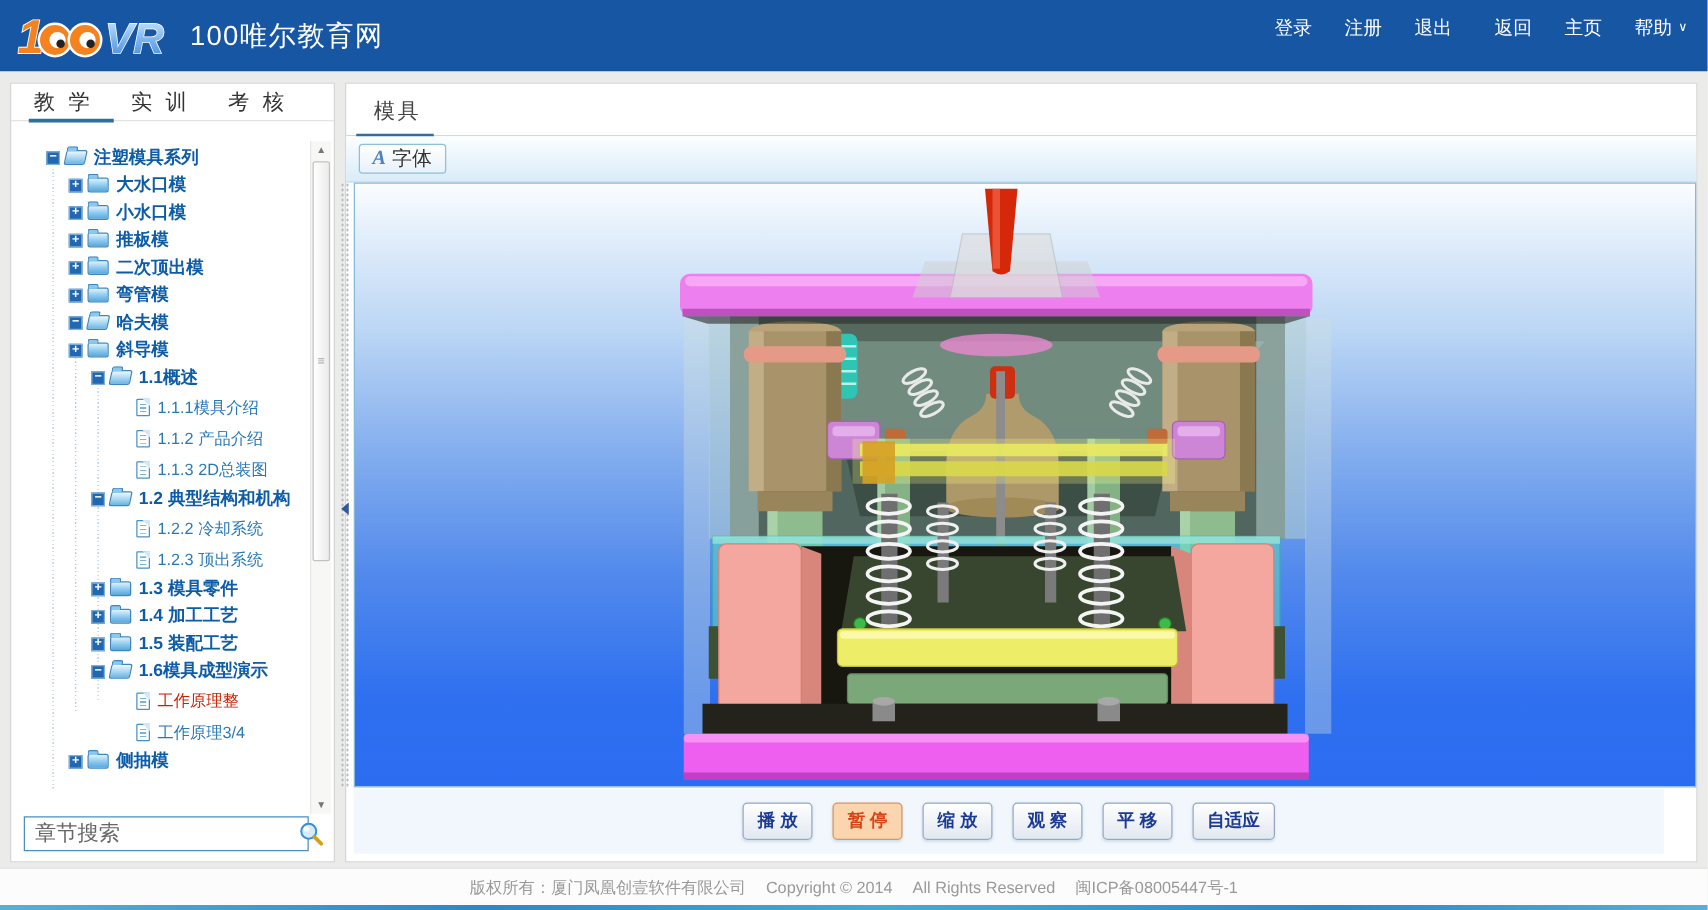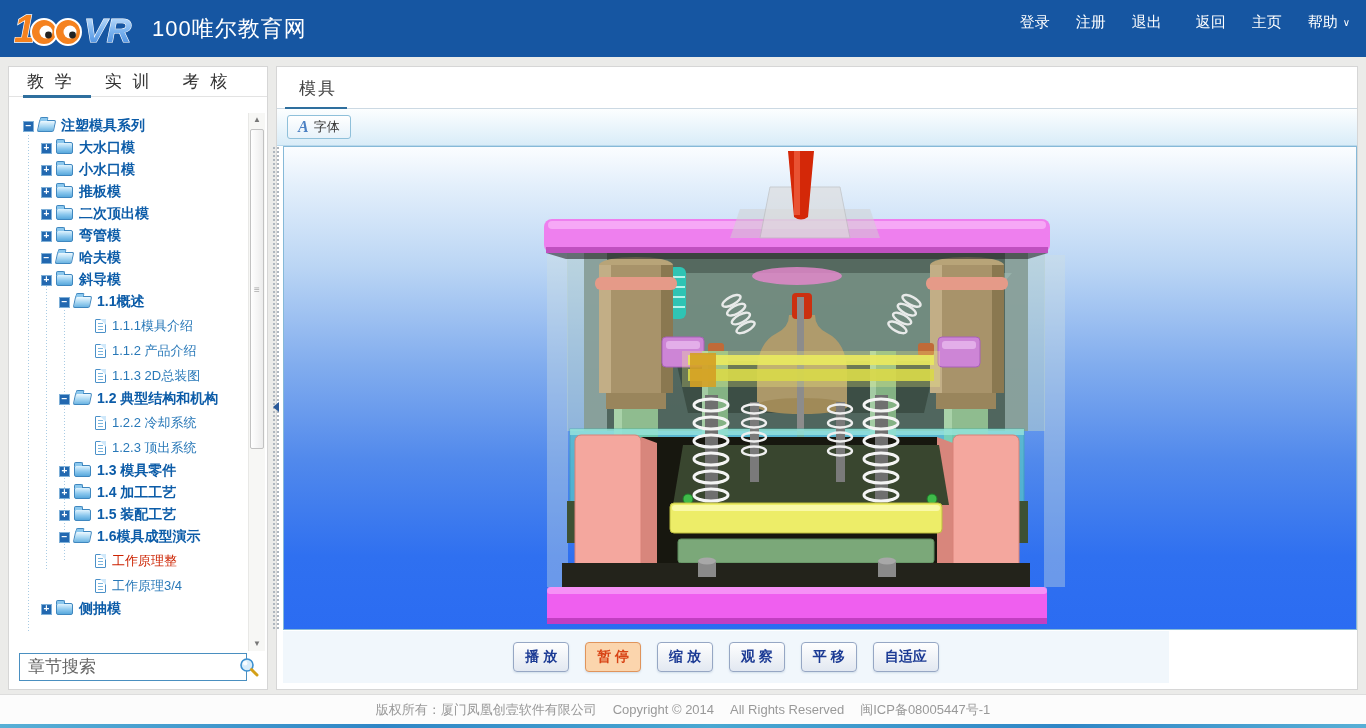--- a/index.html
+++ b/index.html
@@ -22,21 +22,21 @@
   #main    { left:276px; top:66px; width:1082px; height:624px; }
 
   
   .side-tabs { position:relative; height:30px; border-bottom:1px solid #e3e3e3;
     display:flex; align-items:center; padding-left:18px; }
   .side-tab { font-size:17px; color:#333; letter-spacing:3px; margin-right:30px; cursor:pointer; }
   .side-tab-underline { position:absolute; left:14px; bottom:-2px; width:68px; height:3px;
     background:var(--accent-underline,#2f6f9e); }
 
   
-  #tree { position:absolute; left:6px; top:48px; width:238px; height:518px; overflow:hidden; }
+  #tree { position:absolute; left:20px; top:48px; width:238px; height:518px; overflow:hidden; }
   .tguide { position:absolute; width:1px;
     background-image:repeating-linear-gradient(180deg,#a9cbe4 0 1px,transparent 1px 3px); }
   .trow { display:flex; align-items:center; white-space:nowrap; cursor:pointer; position:relative; }
   .trow.f { height:22px; }
   .trow.l { height:25px; }
   .lvl0 { padding-left:8px; }
   .lvl1 { padding-left:26px; }
   .lvl2 { padding-left:44px; }
   .lvl3 { padding-left:80px; }
   .exp { width:11px; height:11px; background:#2268b0; border:1px solid #7fb0d8; color:#fff;
@@ -83,36 +83,36 @@
     letter-spacing:2px; cursor:pointer; }
   .main-tab-underline { position:absolute; left:8px; bottom:-2px; width:62px; height:3px;
     background:var(--accent-underline,#2f6f9e); }
   .toolbar { position:absolute; left:0; top:42px; width:100%; height:37px;
     background:linear-gradient(180deg,#fcfeff,#d9ecf8); border-bottom:1px solid #b9d9ec;
     display:flex; align-items:center; padding-left:10px; }
   .font-btn { height:24px; padding:0 10px; display:flex; align-items:center; gap:5px; cursor:pointer;
     background:linear-gradient(180deg,#ffffff,#e7f2fa); border:1px solid #8fc0da; border-radius:3px; }
   .font-ico { font-family:"Liberation Serif",serif; font-style:italic; font-weight:bold;
     font-size:16px; color:#4d82c4; line-height:1; }
-  .font-label { font-size:13px; color:#333; }
+  .font-label { font-size:16px; color:#333; }
 
   
   .viewer { position:absolute; left:6px; top:79px; width:1074px; height:484px;
     border:1px solid var(--viewer-border,#86b9d8); cursor:grab;
     background:linear-gradient(180deg,#fbfdff 0%,#e3effb 8%,#bad5f4 25%,#82adee 45%,#5189ec 65%,#2f70f0 85%,#2b6cf2 100%); }
   .viewer svg { display:block; }
 
   
   .splitter { position:absolute; left:272px; top:146px; width:9px; height:484px; cursor:col-resize;
     background-image:radial-gradient(#aeb6be 28%,transparent 30%); background-size:4px 4px; }
   .split-arrow { position:absolute; left:1px; top:256px; width:0; height:0; cursor:pointer;
     border-top:5px solid transparent; border-bottom:5px solid transparent; border-right:6px solid #2a5a9a; }
 
   
-  .controls { position:absolute; left:6px; top:564px; width:886px; height:52px;
+  .controls { position:absolute; left:6px; top:564px; width:1048px; height:52px;
     background:#f1f7fc; display:flex; align-items:center; justify-content:center; gap:16px; }
   .ctl-btn { min-width:48px; padding:5px 11px; font-size:14px; font-weight:bold; cursor:pointer;
     color:#1b3a94; background:linear-gradient(180deg,#fefefe,#e2e8f1); font-family:inherit;
     border:1px solid #96a7c4; border-radius:4px; box-shadow:0 1px 2px rgba(120,150,180,.25); }
   .ctl-btn.active { color:var(--pause-orange,#d84315);
     background:var(--pause-bg,#fbd5ad); border-color:#e0945c; }
 
   
   #footer { position:absolute; left:0; top:694px; width:1366px; height:30px; background:#fcfcfc;
     border-top:1px solid #ddd; display:flex; align-items:center; justify-content:center;

